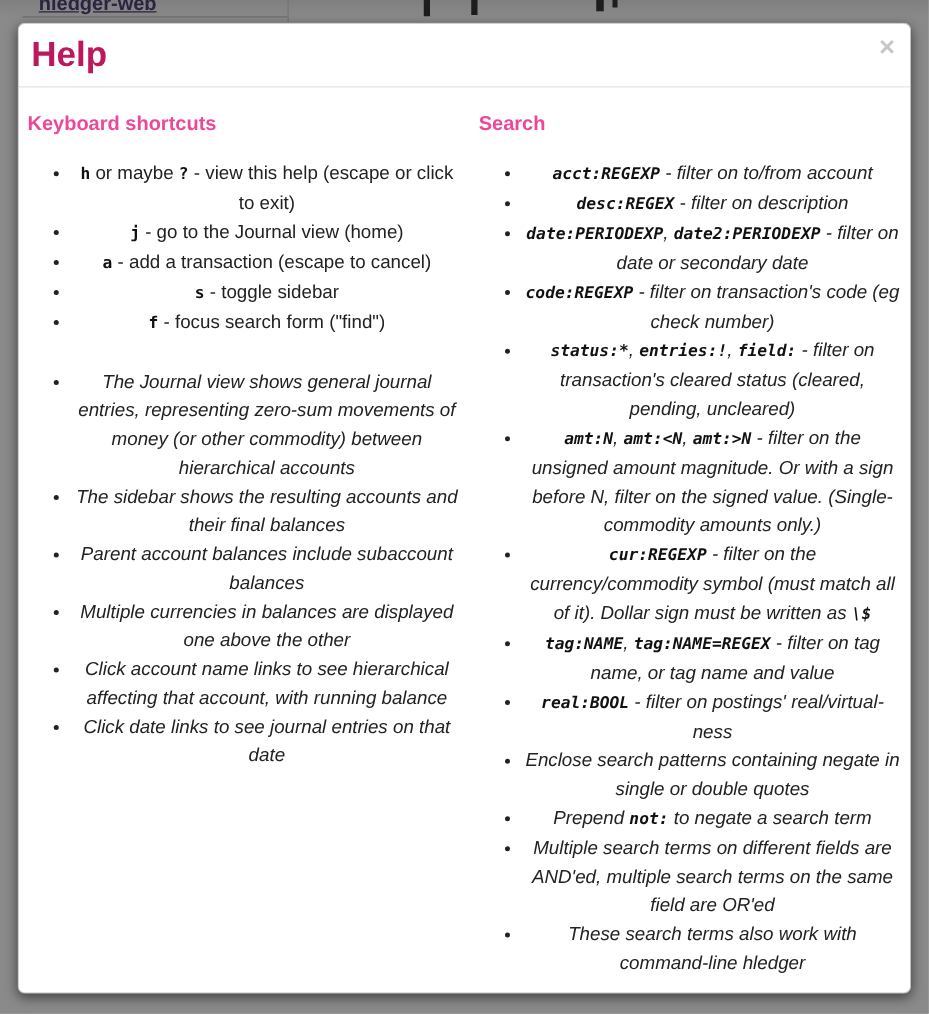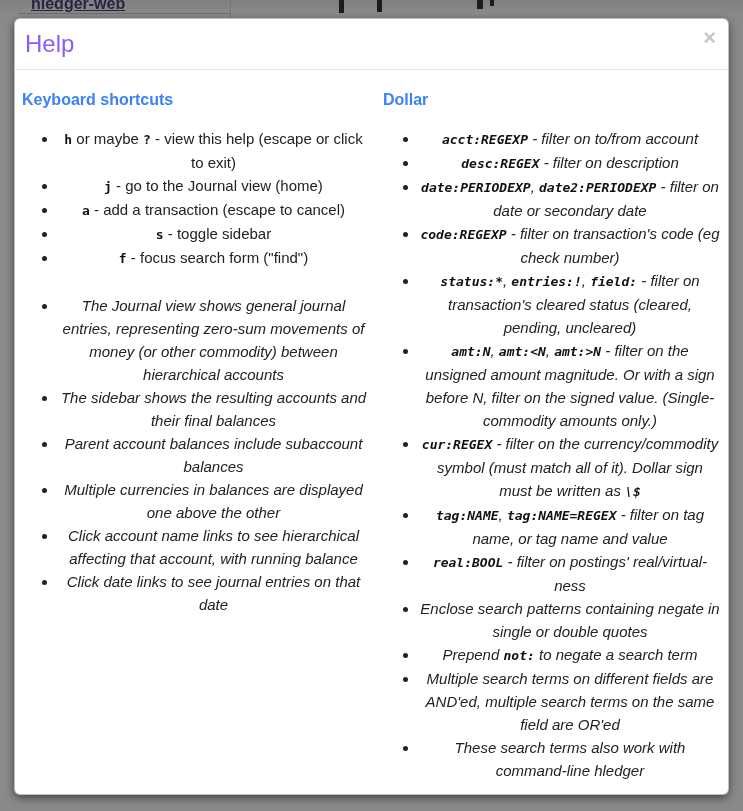--- a/index.html
+++ b/index.html
@@ -38,42 +38,42 @@
     border-radius: 6px;
     box-shadow: 0 3px 9px rgba(0,0,0,.5);
   }
   .modal-header {
     position: relative;
     padding: 12px 14px 12px 10px;
     border-bottom: 1px solid #e5e5e5;
   }
   .modal-title {
     margin: 0;
-    font-size: 24px; font-weight: 400; line-height: 26px;
-    color: #8b5cf6;
+    font-size: 28px; font-weight: 700; line-height: 26px;
+    color: #be185d;
   }
   .close-btn {
     position: absolute; top: 8px; right: 12px;
     border: 0; background: none; padding: 0;
     font-family: "Liberation Sans", sans-serif;
     font-size: 22px; font-weight: bold; line-height: 1;
     color: #000; opacity: .22;
     cursor: pointer;
   }
 
   .modal-body { padding: 20px 7px 0 7px; }
   .row { display: flex; }
   .col { box-sizing: border-box; }
   .col-left  { width: 361px; padding: 0 14px 0 0; }
   .col-right { width: 338px; padding: 0; }
 
   .section-heading {
     display: block;
     font-size: 16px; font-weight: bold; line-height: 20px;
-    color: #3b82f6; margin: 0;
+    color: #ec4899; margin: 0;
   }
   ul.help-list {
     margin: 17px 0 24px;
     padding-left: 36px;
     font-size: 15px; line-height: 23px;
     color: #222;
   }
   ul.help-list li { margin: 0; text-align: center; }
   ul.help-list.last { margin-bottom: 0; font-style: italic; }
 
@@ -117,29 +117,29 @@
         <ul class="help-list last">
             <li>The Journal view shows general journal entries, representing zero-sum movements of money (or other commodity) between hierarchical accounts</li>
             <li>The sidebar shows the resulting accounts and their final balances</li>
             <li>Parent account balances include subaccount balances</li>
             <li>Multiple currencies in balances are displayed one above the other</li>
             <li>Click account name links to see hierarchical affecting that account, with running balance</li>
             <li>Click date links to see journal entries on that date</li>
           </ul>
       </div>
       <div class="col col-right">
-        <strong class="section-heading">Dollar</strong>
+        <strong class="section-heading">Search</strong>
         <ul class="help-list last">
             <li><code class="term">acct:REGEXP</code> - filter on to/from account</li>
             <li><code class="term">desc:REGEX</code> - filter on description</li>
             <li><code class="term">date:PERIODEXP</code>, <code class="term">date2:PERIODEXP</code> - filter on date or secondary date</li>
             <li><code class="term">code:REGEXP</code> - filter on transaction's code (eg check number)</li>
             <li><code class="term">status:*</code>, <code class="term">entries:!</code>, <code class="term">field:</code> - filter on transaction's cleared status (cleared, pending, uncleared)</li>
             <li><code class="term">amt:N</code>, <code class="term">amt:&lt;N</code>, <code class="term">amt:&gt;N</code> - filter on the unsigned amount magnitude. Or with a sign before N, filter on the signed value. (Single-commodity amounts only.)</li>
-            <li><code class="term">cur:REGEX</code> - filter on the currency/commodity symbol (must match all of it). Dollar sign must be written as <code class="term">\$</code></li>
+            <li><code class="term">cur:REGEXP</code> - filter on the currency/commodity symbol (must match all of it). Dollar sign must be written as <code class="term">\$</code></li>
             <li><code class="term">tag:NAME</code>, <code class="term">tag:NAME=REGEX</code> - filter on tag name, or tag name and value</li>
             <li><code class="term">real:BOOL</code> - filter on postings' real/virtual-ness</li>
             <li>Enclose search patterns containing negate in single or double quotes</li>
             <li>Prepend <code class="term">not:</code> to negate a search term</li>
             <li>Multiple search terms on different fields are AND'ed, multiple search terms on the same field are OR'ed</li>
             <li>These search terms also work with command-line hledger</li>
           </ul>
       </div>
     </div>
   </div>

